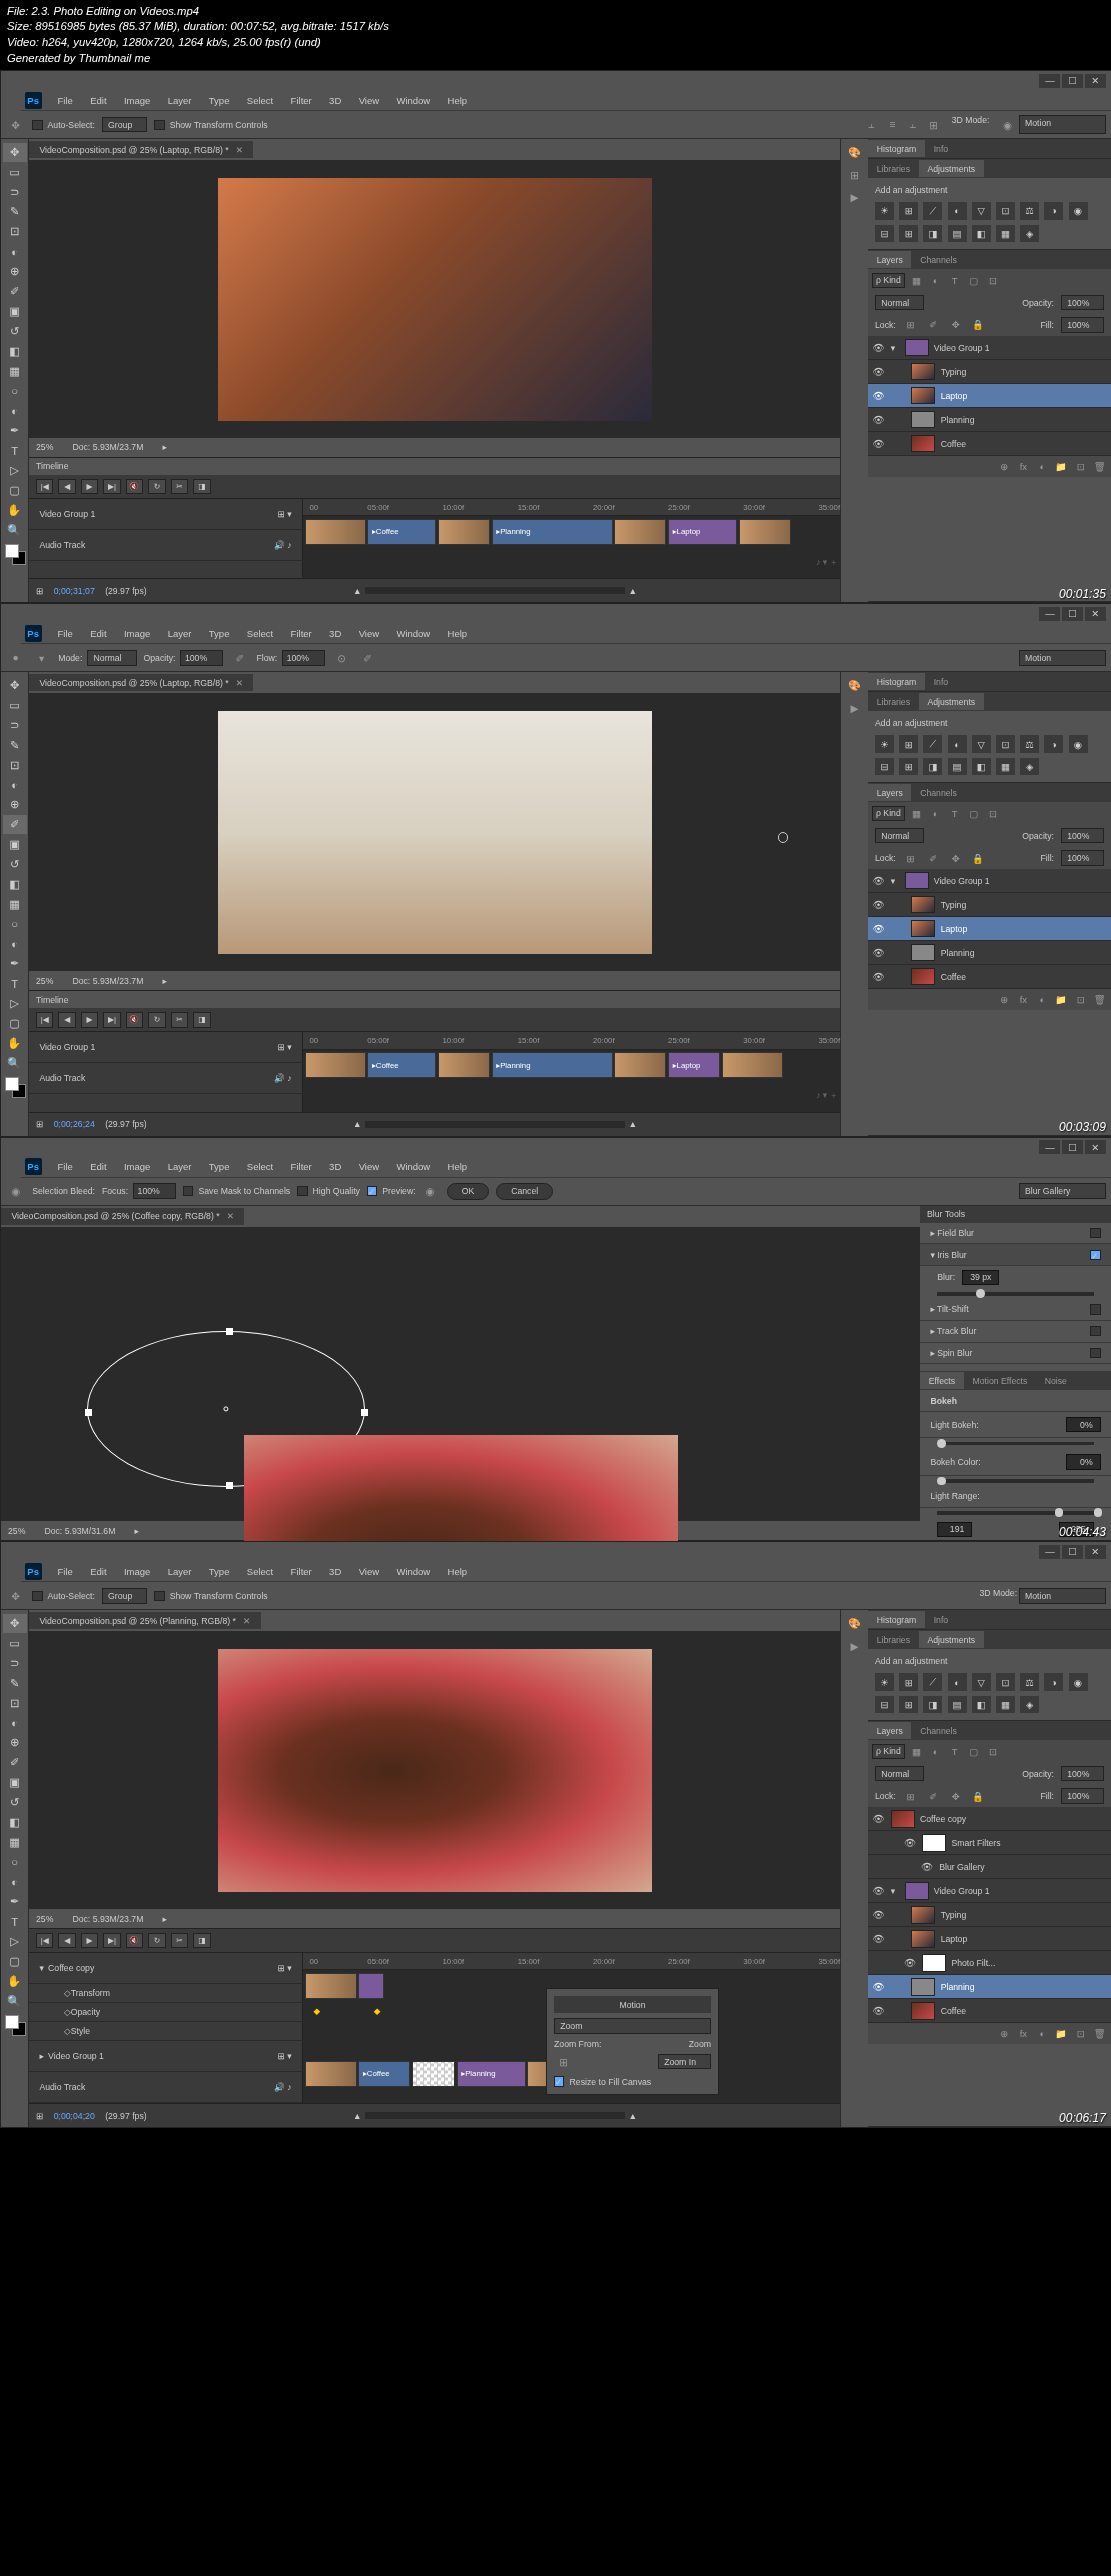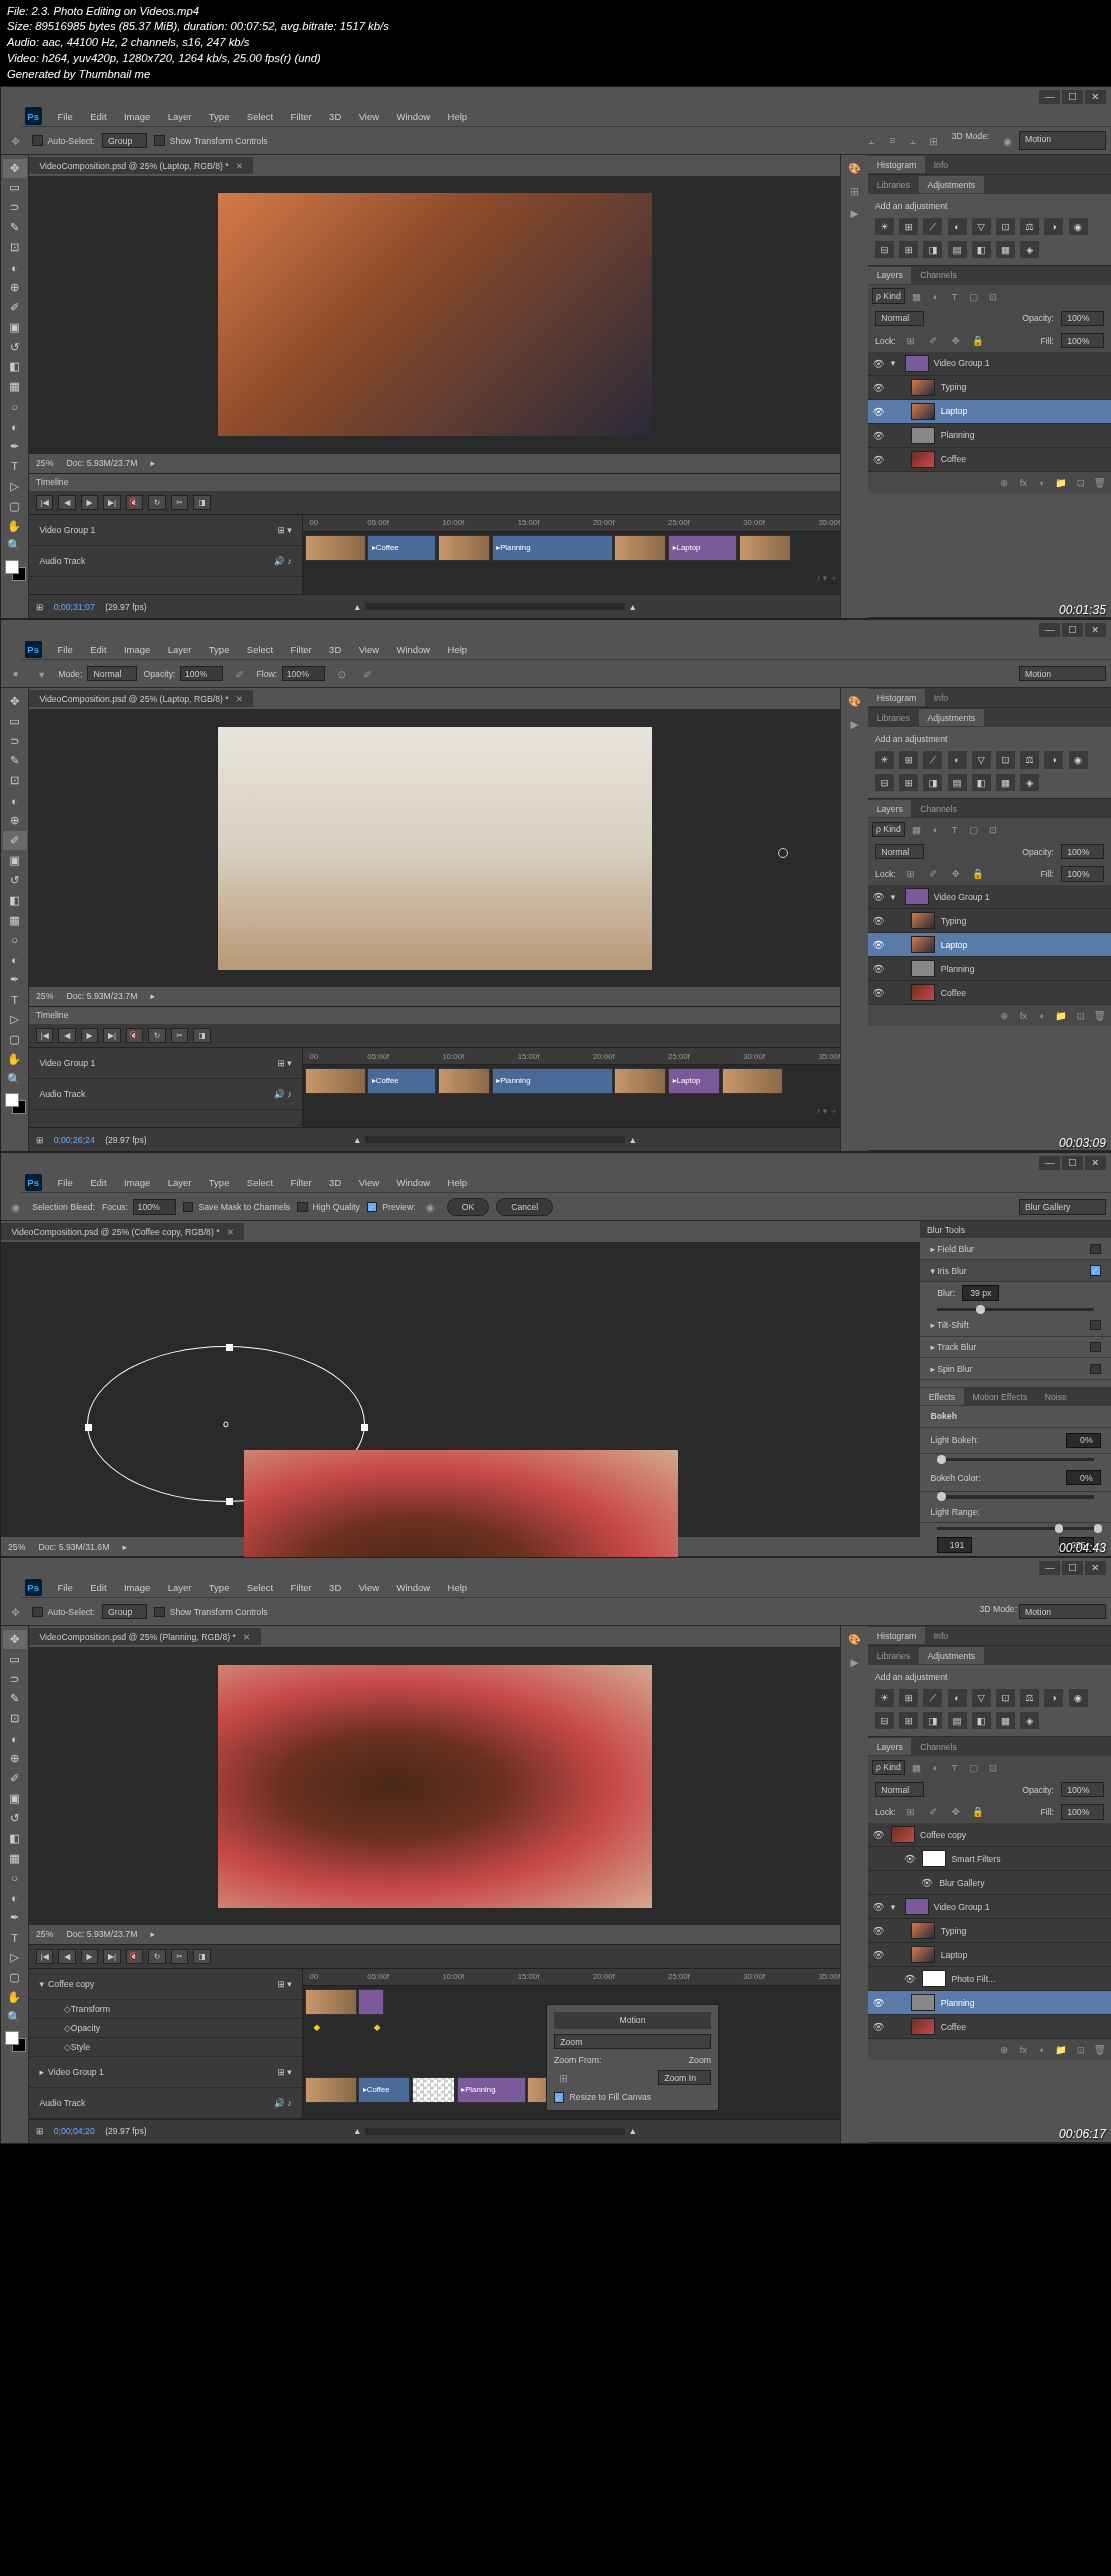--- a/index.html
+++ b/index.html
@@ -28,21 +28,21 @@
 .bg-sw { width: 14px; height: 14px; background: #000; border: 0.9px solid #888; position: absolute; bottom: 0; right: 0; }
 .canvas-area { flex: 1; background: #2a2a2a; display: flex; flex-direction: column; }
 .doc-tab { background: #535353; height: 21px; display: flex; align-items: center; }
 .tab { background: #3a3a3a; color: #ccc; padding: 3.5px 10.4px; font-size: 8.7px; display: flex; align-items: center; gap: 7px; }
 .tab-close { color: #999; cursor: pointer; }
 .canvas-viewport { flex: 1; background: #2a2a2a; display: flex; align-items: center; justify-content: center; padding: 17.3px; position: relative; }
 .canvas-img { background: #888; position: relative; overflow: hidden; }
 .img-laptop1 { width: 434px; height: 243px; background: linear-gradient(135deg, #d47a4a 0%, #8b4a2a 40%, #2a2a3a 100%); }
 .img-laptop2 { width: 434px; height: 243px; background: linear-gradient(180deg, #e8e4dc 0%, #d8d0c0 50%, #b89878 100%); }
 .img-coffee { width: 434px; height: 243px; background: radial-gradient(ellipse at 40% 50%, #4a2818 0%, #6b3020 30%, #c8484a 60%, #d4a890 100%); }
-.status-bar { background: #535353; height: 19px; display: flex; align-items: center; padding: 0 7px; gap: 13px; font-size: 8.7px; color: #ccc; }
+.status-bar { background: #535353; height: 19px; display: flex; align-items: center; padding: 0 7px; gap: 19px; font-size: 8.7px; color: #ccc; }
 .timeline-panel { background: #3a3a3a; border-top: 0.9px solid #222; }
 .tl-header { background: #535353; height: 17.3px; display: flex; align-items: center; padding: 0 7px; font-size: 8.7px; color: #ccc; }
 .tl-controls { background: #3a3a3a; height: 24px; display: flex; align-items: center; padding: 0 7px; gap: 5.2px; border-bottom: 0.9px solid #222; }
 .tl-btn { width: 17.3px; height: 15.6px; background: #4a4a4a; border: 0.9px solid #222; display: flex; align-items: center; justify-content: center; color: #ccc; font-size: 7.8px; cursor: pointer; }
 .tl-body { display: flex; min-height: 69px; }
 .tl-tracks-left { width: 274px; background: #3a3a3a; border-right: 0.9px solid #222; }
 .tl-track-row { height: 31px; display: flex; align-items: center; padding: 0 10.4px; border-bottom: 0.9px solid #2a2a2a; font-size: 8.7px; color: #ccc; }
 .tl-sub-row { height: 19px; padding-left: 35px; font-size: 8.7px; }
 .tl-right { flex: 1; background: #2a2a2a; position: relative; }
 .tl-ruler { height: 17.3px; background: #3a3a3a; border-bottom: 0.9px solid #222; display: flex; font-size: 7.8px; color: #999; position: relative; }
@@ -91,21 +91,20 @@
 .zoom-popup { position: absolute; background: #535353; border: 0.9px solid #222; padding: 7px; font-size: 8.7px; width: 173px; }
 .zoom-popup-title { background: #3a3a3a; padding: 3.5px; text-align: center; margin-bottom: 5.2px; }
 .side-icon-strip { width: 28px; background: #535353; display: flex; flex-direction: column; gap: 3.5px; padding: 3.5px 0; align-items: center; border-left: 0.9px solid #2a2a2a; }
 </style>
 </head>
 <body>
 
 <div class="header-info">
   <div>File: 2.3. Photo Editing on Videos.mp4</div>
   <div>Size: 89516985 bytes (85.37 MiB), duration: 00:07:52, avg.bitrate: 1517 kb/s</div>
-  <div>Audio: aac, 44100 Hz, 2 channels, s16, 247 kb/s</div>
   <div>Video: h264, yuv420p, 1280x720, 1264 kb/s, 25.00 fps(r) (und)</div>
   <div>Generated by Thumbnail me</div>
 </div>
 
 <div class="ps-window">
   <div class="title-bar">
     <div class="win-controls">
       <div class="win-btn">—</div>
       <div class="win-btn">☐</div>
       <div class="win-btn">✕</div>

